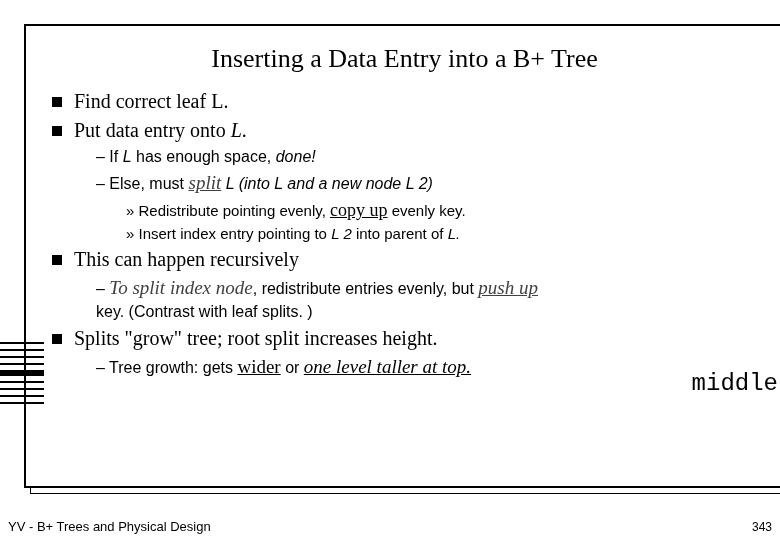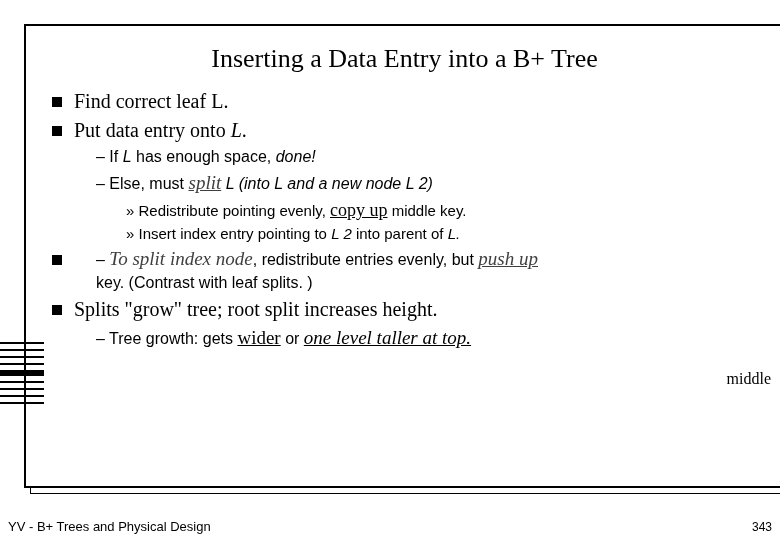--- a/index.html
+++ b/index.html
@@ -83,24 +83,24 @@
   }
   .footer-right {
     position: absolute;
     right: 8px;
     bottom: 6px;
     font-family: Arial, Helvetica, sans-serif;
     font-size: 12px;
   }
   .overflow-word {
     position: absolute;
-    right: 9px;
+    right: 2px;
     top: 370px;
-    font-size: 16px;
-    font-family: Liberation Serif, serif;
+    font-size: 24px;
+    font-family: Liberation Mono, monospace;
   }
 </style>
 </head>
 <body>
 
 <div class="ornament">
   <div class="line"></div>
     <div class="line"></div>
     <div class="line"></div>
     <div class="line"></div>
@@ -121,30 +121,31 @@
         <li>
           <span>Put data entry onto </span><span class="it">L</span><span>.</span>
           <ul class="dash">
             <li>
               <span>If </span><span class="it">L</span><span> has enough space, </span><span class="it">done!</span>
             </li>
             <li>
               <span>Else, must </span><span class="it ul red serif-lg">split</span><span class="it">  L (into L and a new node L 2)</span>
               <ul class="dbl">
                 <li>
-                  <span>Redistribute pointing evenly, </span><span class="ul serif-md">copy up</span><span> middle key.</span>
+                  <span>Redistribute pointing evenly, </span><span class="ul serif-md">copy up</span><span> evenly key.</span>
                 </li>
                 <li>
                   <span>Insert index entry pointing to </span><span class="it">L 2</span><span> into parent of </span><span class="it">L.</span>
                 </li>
               </ul>
             </li>
           </ul>
         </li>
         <li>
+          <span>This can happen recursively</span>
           <ul class="dash">
             <li>
               <span class="it red serif-lg">To split index node</span><span>, redistribute entries evenly, but </span><span class="it ul red serif-lg">push up</span>
               <div style="margin-top:4px;">key.  (Contrast with leaf splits. )</div>
             </li>
           </ul>
         </li>
         <li>
           <span>Splits "grow" tree; root split increases height.</span>
           <ul class="dash">

